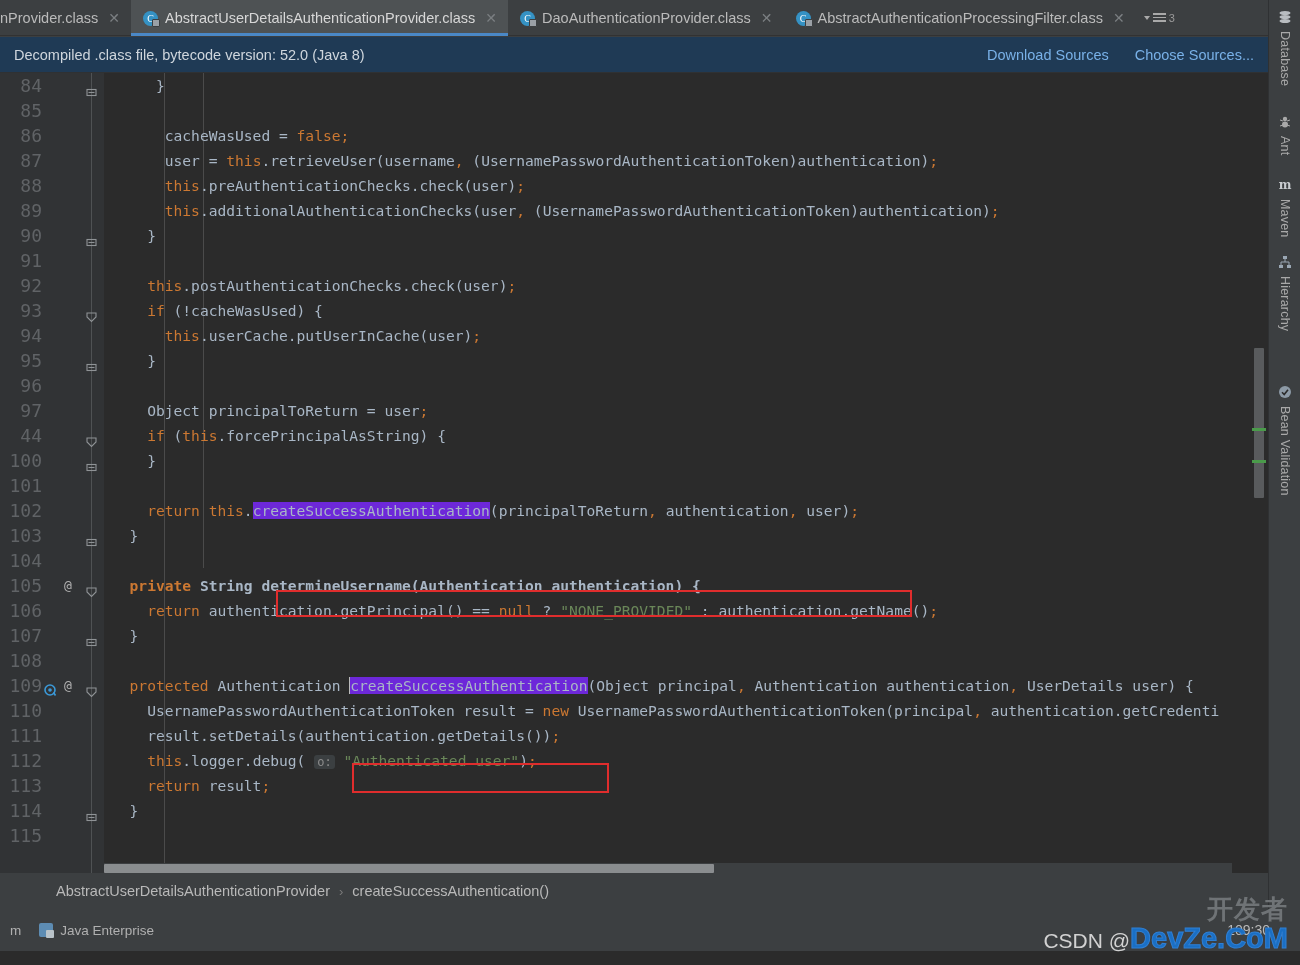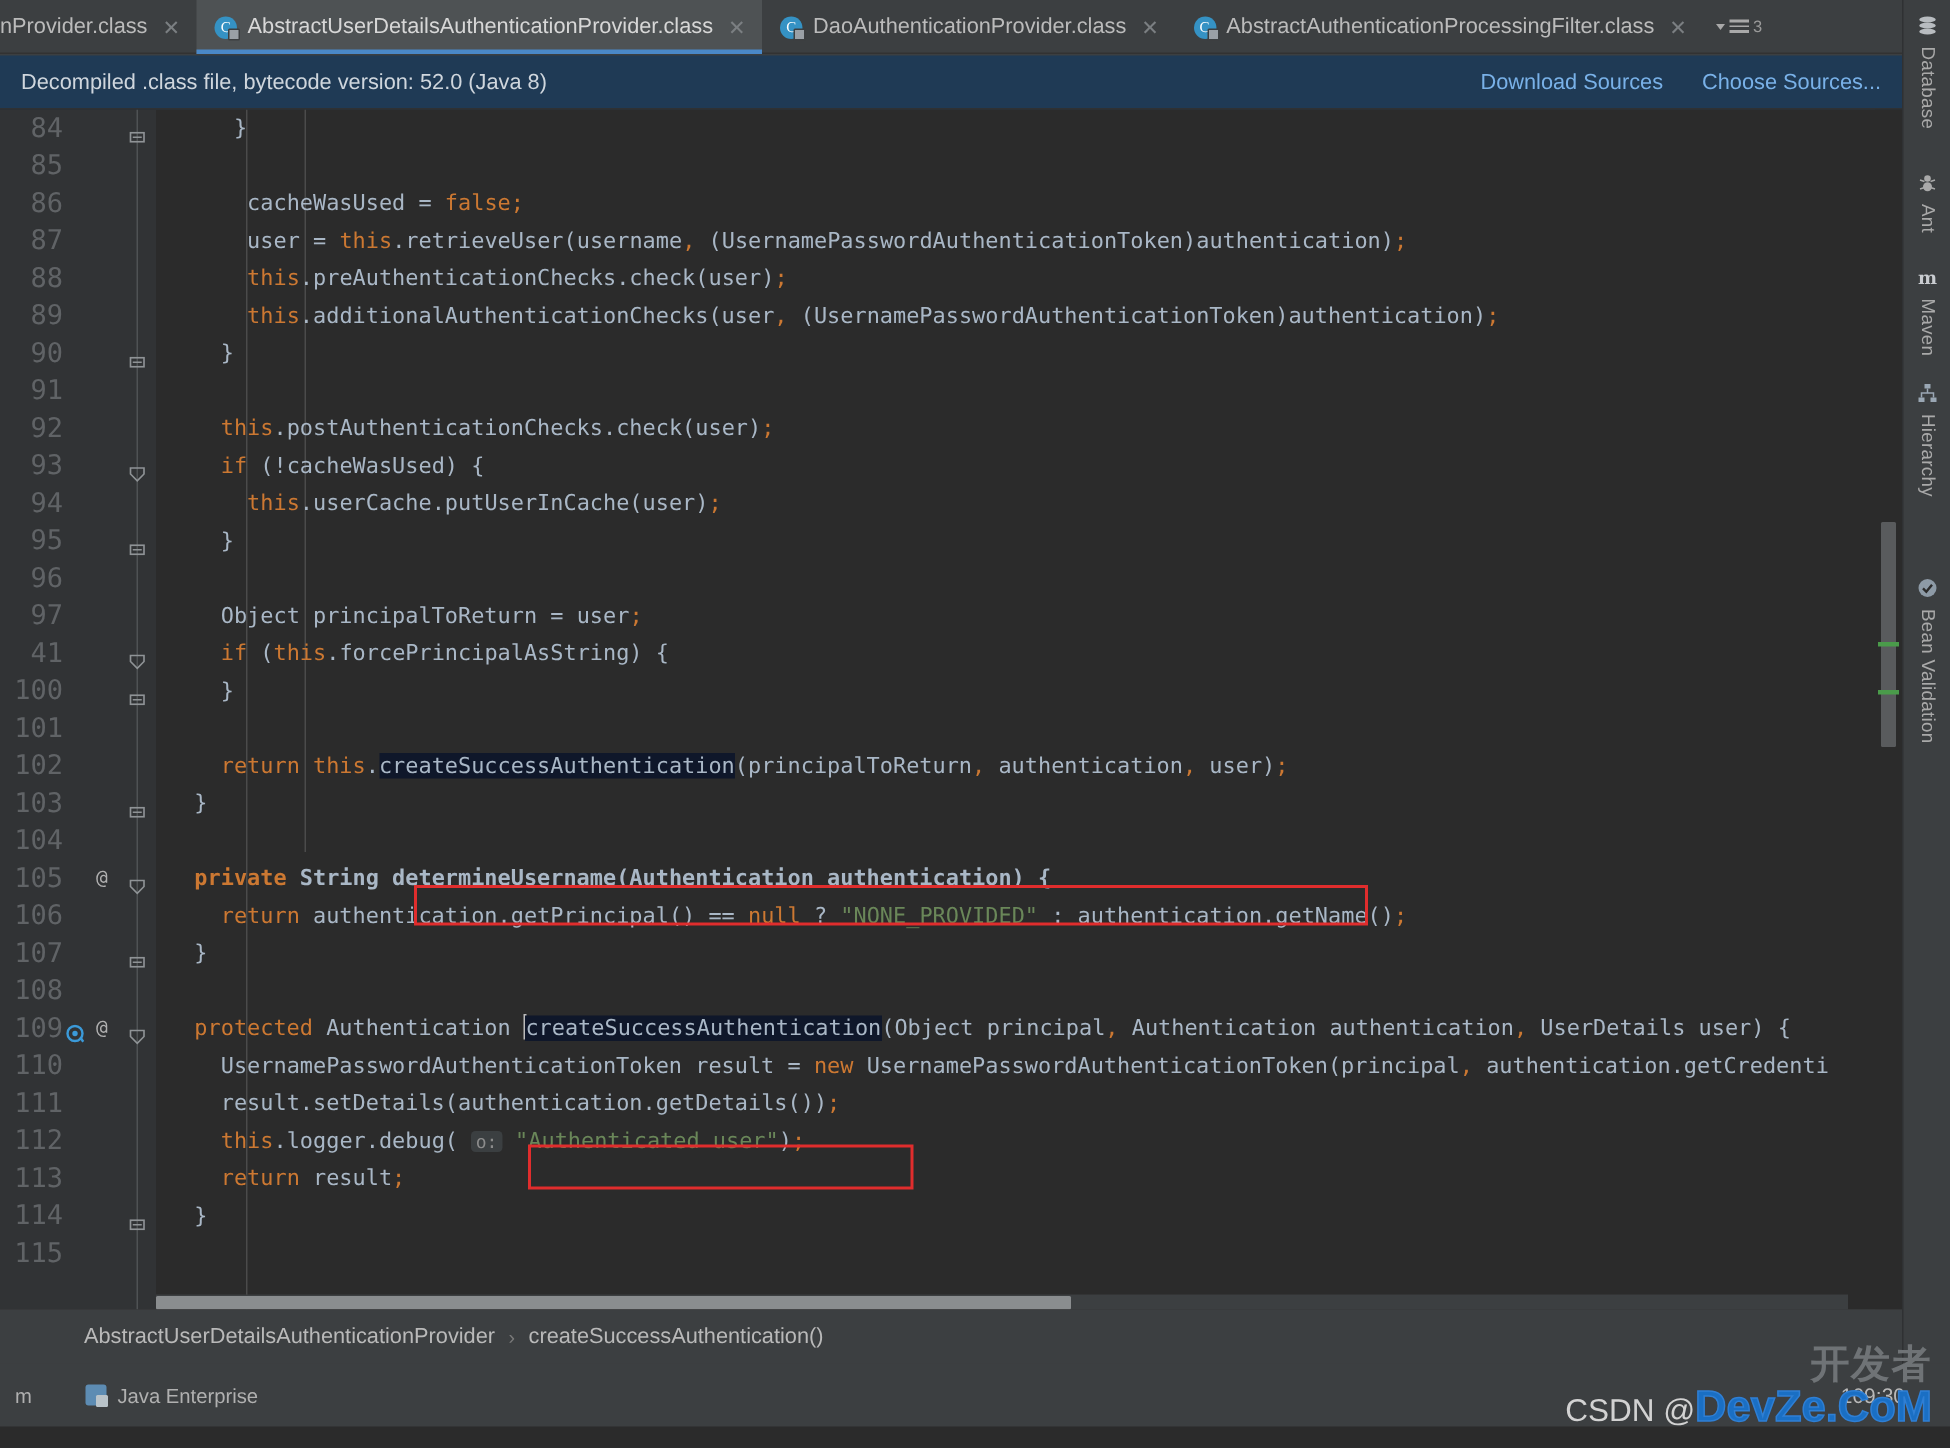--- a/index.html
+++ b/index.html
@@ -95,21 +95,21 @@
   .code {
     position: absolute; left: 112px; top: 0; white-space: pre;
     font-family: "DejaVu Sans Mono", monospace; font-size: 14.6px;
     color: #a9b7c6; letter-spacing: 0px;
   }
   .k  { color: #cc7832; }       
   .s  { color: #6a8759; }
   .p  { color: #a9b7c6; }
   .semi { color: #cc7832; }
   .ident { color: #a9b7c6; }
-  .hl-ident { background: #0f172a; }
+  .hl-ident { background: #6d28d9; }
   .indent-guide {
     position: absolute; width: 1px; background: #4b4b4b; top: 0;
   }
 
   
   .caret {
     display: inline-block; width: 0; border-left: 2px solid #bbbbbb;
     height: 17px; vertical-align: -3px; margin: 0 -1px 0 0;
   }
 
@@ -154,21 +154,21 @@
   .bc-sep { color: #7a7a7a; font-size: 13px; }
 
   
   .statusbar {
     position: absolute; left: 0; top: 909px; width: 1300px; height: 42px;
     background: #3c3f41; display: flex; align-items: center;
     font-size: 13.5px; color: #b0b0b0;
   }
   .sb-left { display: flex; align-items: center; gap: 8px; padding-left: 0px; }
   .sb-term { padding: 0 10px; color: #b0b0b0; font-size: 13.5px; }
-  .sb-ee { display: flex; align-items: center; gap: 7px; margin-left: 18px; }
+  .sb-ee { display: flex; align-items: center; gap: 7px; margin-left: 0; }
   .ee-ico {
     width: 14px; height: 14px; background: #5d8cb3;
     border-radius: 2px; display: inline-block; position: relative;
   }
   .ee-ico::after {
     content: ""; position: absolute; right: -1px; bottom: -1px;
     width: 8px; height: 8px; background: #b9c3c9; border-radius: 1px;
   }
   .sb-right {
     margin-left: auto; display: flex; align-items: center;
@@ -328,21 +328,21 @@
         </div>
         <div class="row">
           <div class="lnum">96</div>
           <div class="code" style="left: 112px;"></div>
         </div>
         <div class="row">
           <div class="lnum">97</div>
           <div class="code" style="left: 147.16px;"><span class="ident">Object</span> <span class="ident">principalToReturn</span> <span class="p">=</span> <span class="ident">user</span><span class="semi">;</span></div>
         </div>
         <div class="row">
-          <div class="lnum">41</div>
+          <div class="lnum">44</div>
           <div class="fold"><svg width="15" height="11" viewBox="0 0 15 11">
               <path d="M3 1 H12 V5 L7.5 9.5 L3 5 Z" fill="none" stroke="#8f9396" stroke-width="1.1"></path>
             </svg></div>
           <div class="code" style="left: 147.16px;"><span class="k">if</span> <span class="p">(</span><span class="k">this</span><span class="p">.</span><span class="ident">forcePrincipalAsString</span><span class="p">) {</span></div>
         </div>
         <div class="row">
           <div class="lnum">100</div>
           <div class="fold"><svg width="15" height="11" viewBox="0 0 15 11">
               <rect x="3" y="2.5" width="9" height="6" fill="none" stroke="#8f9396" stroke-width="1.1"></rect>
               <path d="M4.5 5.5 H10.5" stroke="#8f9396" stroke-width="1.1"></path>

